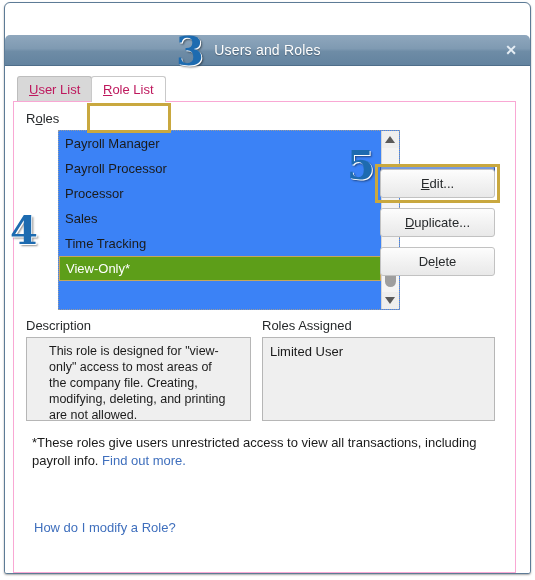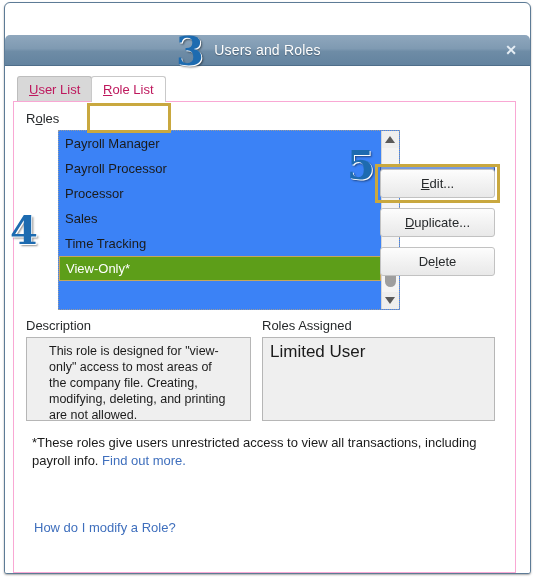--- a/index.html
+++ b/index.html
@@ -280,21 +280,21 @@
   #users-box {
     position: absolute;
     left: 248px;
     top: 235px;
     width: 233px;
     height: 84px;
     box-sizing: border-box;
     border: 1px solid #b6b6b6;
     background: #efefef;
     padding: 5px 7px;
-    font-size: 17px;
+    font-size: 13px;
     line-height: 17px;
     color: #1b1b1b;
     overflow: hidden;
   }
 
   
   #footnote {
     position: absolute;
     left: 18px;
     top: 332px;

